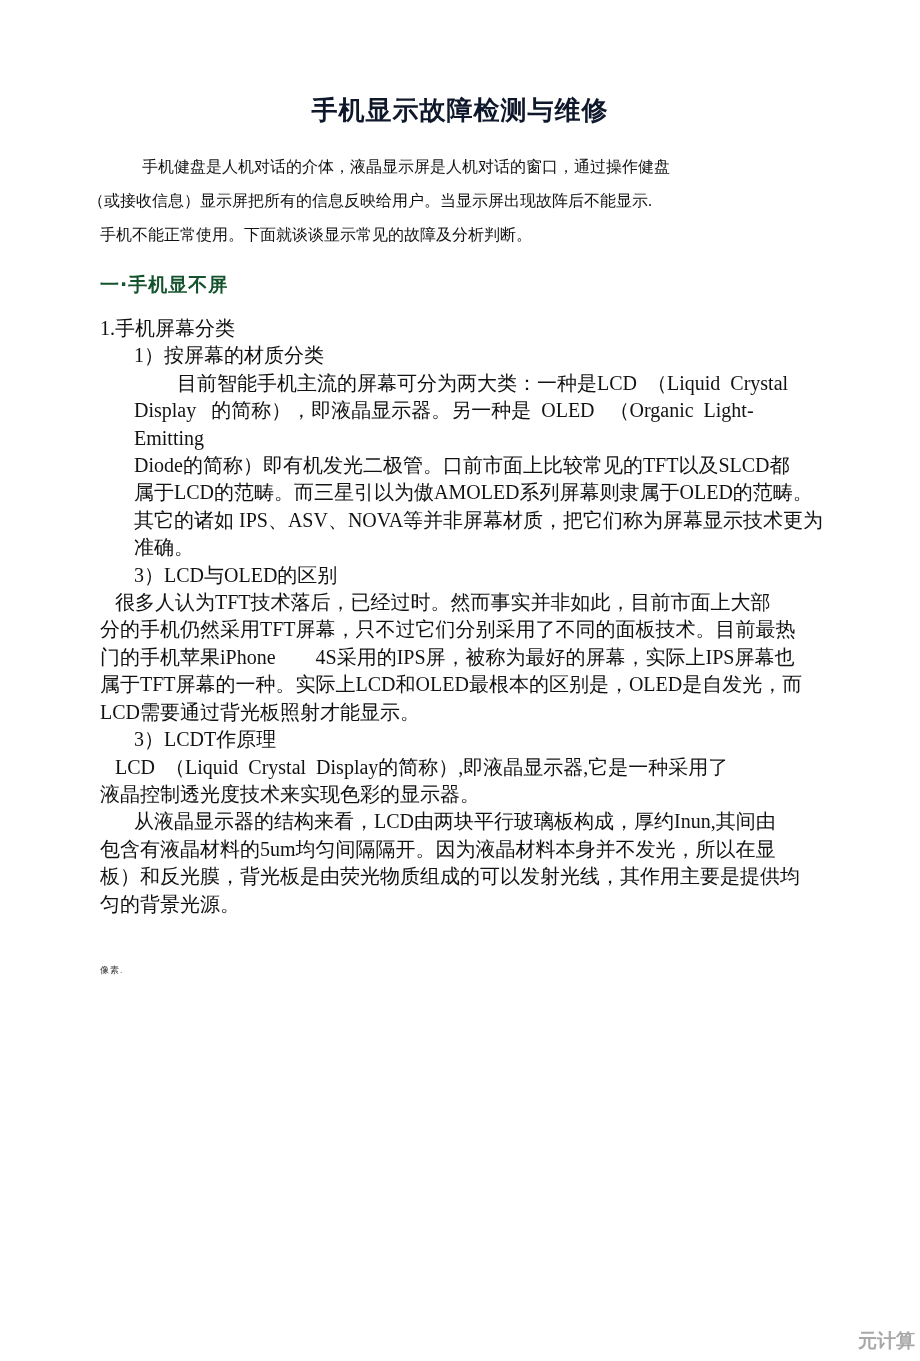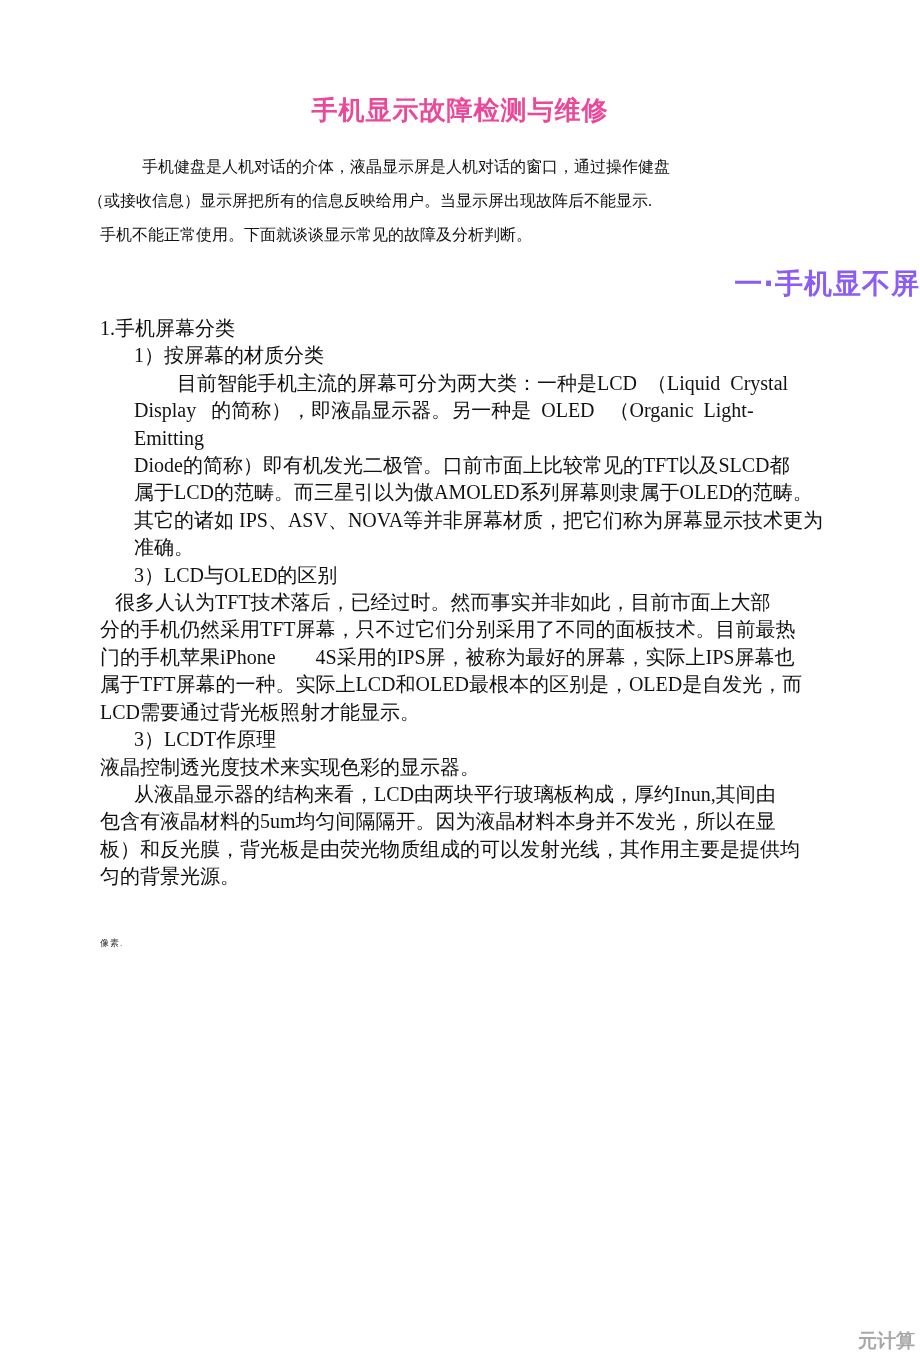--- a/index.html
+++ b/index.html
@@ -15,39 +15,38 @@
   .page { position: absolute; inset: 0; }
 
   .doc-title {
     margin: 93px 0 0 0;
     text-align: center;
     font-family: "DejaVu Sans", "Liberation Sans", sans-serif;
     font-weight: bold;
     font-size: 26px;
     line-height: 34px;
     letter-spacing: 1px;
-    color: #ec4899;
+    color: #0f172a;
   }
 
   .intro { margin: 23px 84px 0 100px; }
   .intro .line {
     font-size: 16px;
     line-height: 34px;
     white-space: pre-wrap;
   }
 
   .sec-heading {
     margin: 17px 0 0 100px;
     font-family: "DejaVu Sans", "Liberation Sans", sans-serif;
     font-weight: bold;
-    font-size: 28px;
+    font-size: 19px;
     line-height: 30px;
     letter-spacing: 1px;
-    color: #8b5cf6;
-    text-align: right;
+    color: #14532d;
   }
 
   .body-text { margin: 16px 80px 16px 100px; }
   .body-text .line {
     font-size: 20px;
     line-height: 27.4px;
     white-space: pre-wrap;
   }
 
   
@@ -101,20 +100,21 @@
       <div class="line ind-two">属于LCD的范畴。而三星引以为傲AMOLED系列屏幕则隶属于OLED的范畴。</div>
       <div class="line ind-two">其它的诸如 IPS、ASV、NOVA等并非屏幕材质，把它们称为屏幕显示技术更为</div>
       <div class="line ind-two">准确。</div>
       <div class="line ind-two">3）LCD与OLED的区别</div>
       <div class="line ind-half">很多人认为TFT技术落后，已经过时。然而事实并非如此，目前市面上大部</div>
       <div class="line ind-none">分的手机仍然采用TFT屏幕，只不过它们分别采用了不同的面板技术。目前最热</div>
       <div class="line ind-none">门的手机苹果iPhone        4S采用的IPS屏，被称为最好的屏幕，实际上IPS屏幕也</div>
       <div class="line ind-none">属于TFT屏幕的一种。实际上LCD和OLED最根本的区别是，OLED是自发光，而</div>
       <div class="line ind-none">LCD需要通过背光板照射才能显示。</div>
       <div class="line ind-two">3）LCDT作原理</div>
+      <div class="line ind-half">LCD  （Liquid  Crystal  Display的简称）,即液晶显示器,它是一种采用了</div>
       <div class="line ind-none">液晶控制透光度技术来实现色彩的显示器。</div>
       <div class="line ind-two">从液晶显示器的结构来看，LCD由两块平行玻璃板构成，厚约Inun,其间由</div>
       <div class="line ind-none">包含有液晶材料的5um均匀间隔隔开。因为液晶材料本身并不发光，所以在显</div>
       <div class="line ind-none">板）和反光膜，背光板是由荧光物质组成的可以发射光线，其作用主要是提供均</div>
       <div class="line ind-none">匀的背景光源。</div>
     </div>
 
   <div class="tiny-note">像素.</div>
 
   <div class="watermark">元计算</div>

